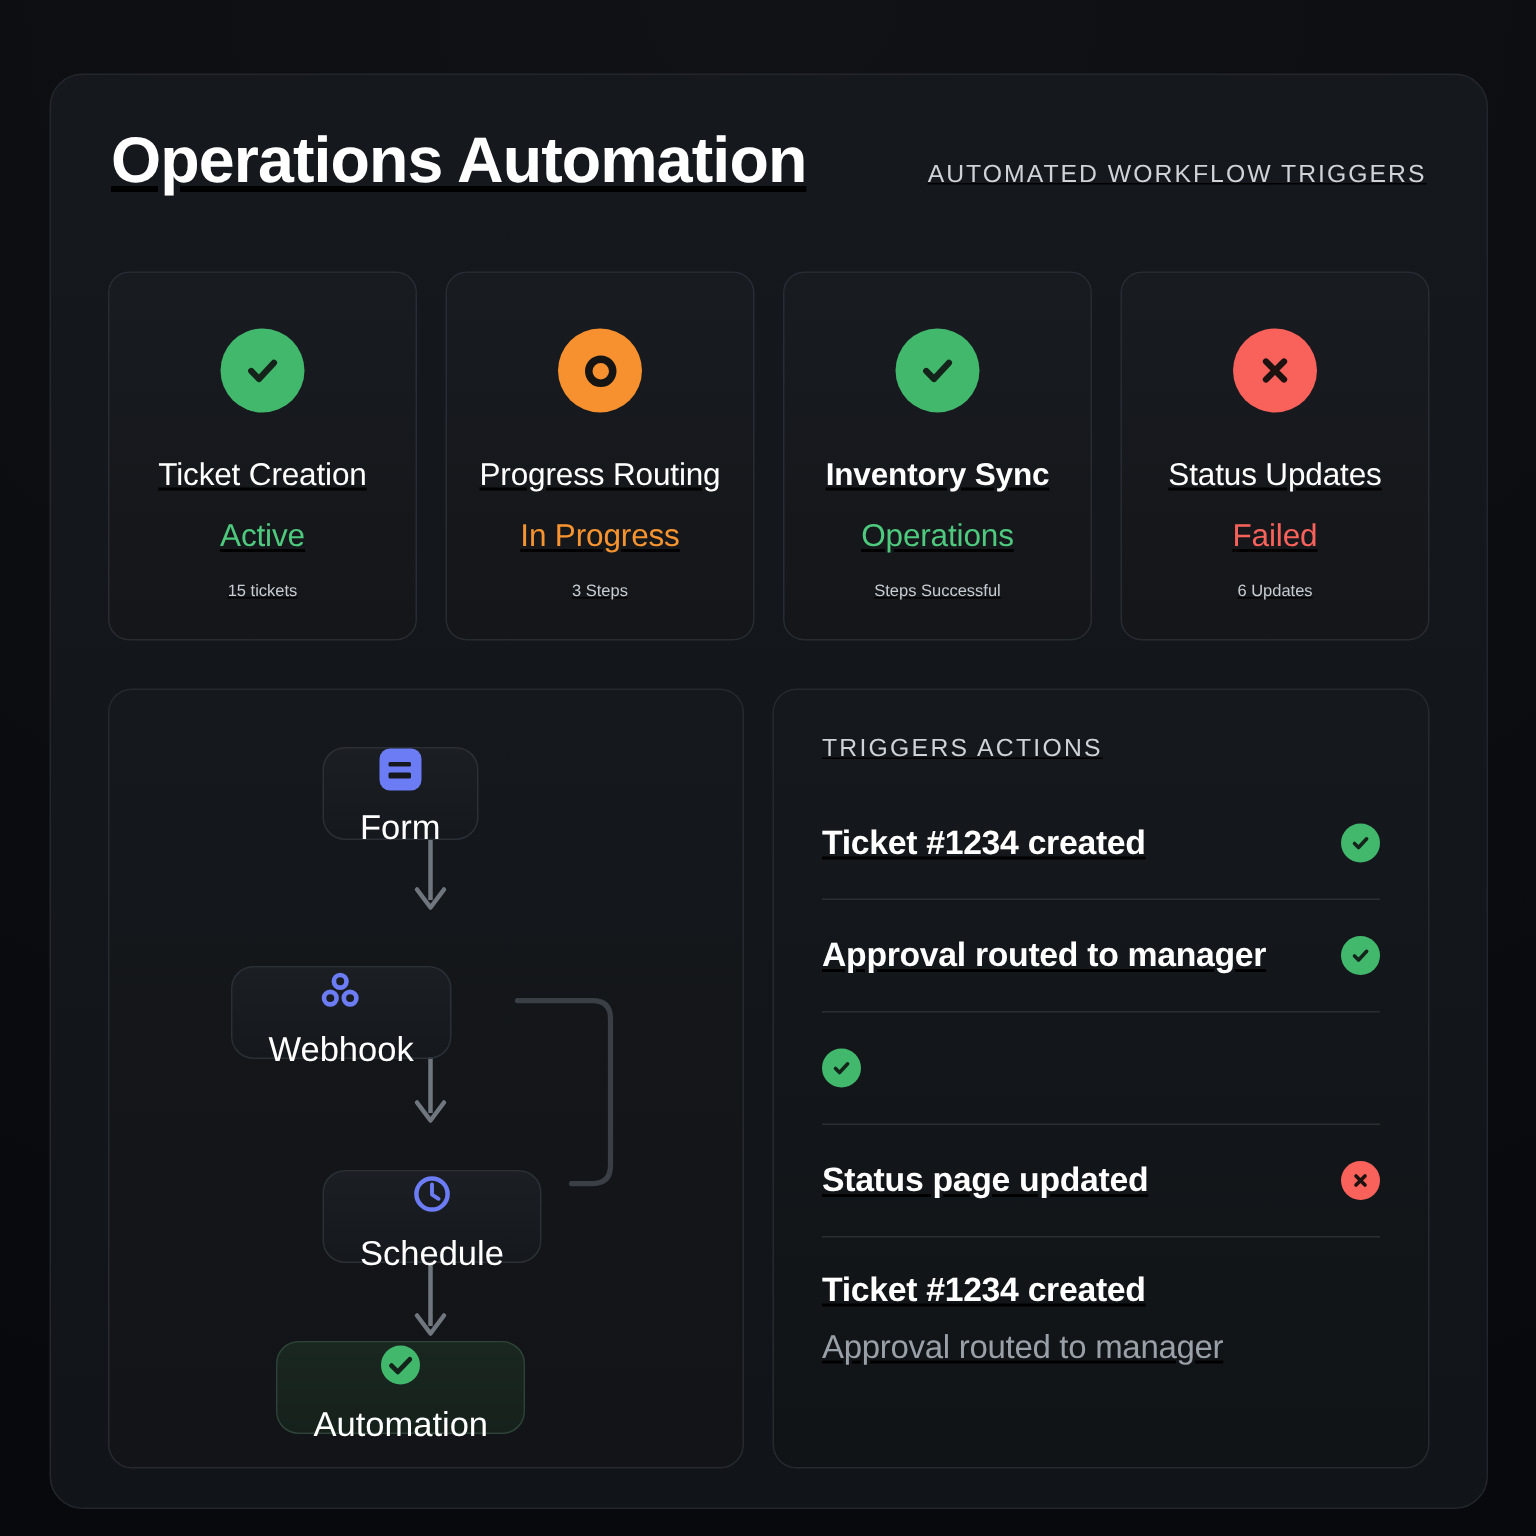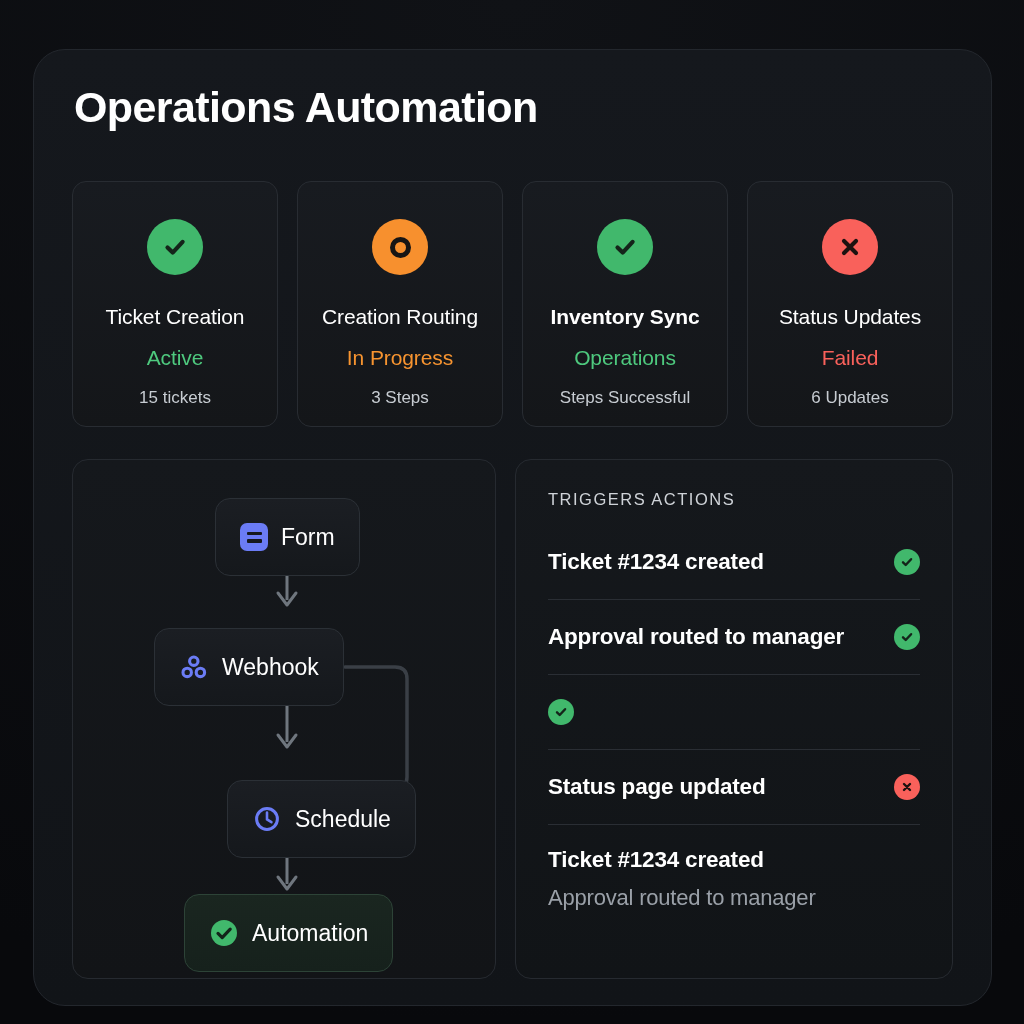--- a/index.html
+++ b/index.html
@@ -17,22 +17,23 @@
     overflow: hidden;
   }
 
   
   .shell {
     position: absolute;
     left: 33px; top: 49px;
     width: 959px; height: 957px;
     background: linear-gradient(180deg, #15181d 0%, #111418 100%);
     border: 1px solid #23272d;
-    border-radius: 32px;
+    border-radius: 22px;
     padding: 30px 38px 34px 38px;
+    text-decoration: underline;
   }
 
   
   .header {
     display: flex; align-items: baseline; justify-content: space-between;
     padding: 6px 2px 0 2px;
     height: 82px;
   }
   .title {
     font-size: 43px;
@@ -89,21 +90,21 @@
   .card-status {
     margin-top: 17px;
     font-size: 21px;
     letter-spacing: -0.1px;
   }
   .st-green { color: #4ec97e; }
   .st-orange { color: #f79430; }
   .st-red { color: #f9615b; }
   .card-meta {
     margin-top: 18px;
-    font-size: 17px;
+    font-size: 11px;
     color: #c7ccd2;
   }
 
   
   .bottom {
     display: flex;
     gap: 19px;
     margin-top: 32px;
     height: 520px;
   }
@@ -113,29 +114,30 @@
     width: 424px;
     background: linear-gradient(180deg, #15181c 0%, #121417 100%);
     border: 1px solid #262a30;
     border-radius: 16px;
     position: relative;
   }
   .node {
     position: absolute;
     display: flex; align-items: center;
     gap: 13px;
-    height: 78px;
+    height: 62px;
     padding: 0 24px;
     background: linear-gradient(180deg, #1b1e23 0%, #15181c 100%);
     border: 1px solid #2b3036;
     border-radius: 15px;
     color: #ffffff;
     font-size: 23px;
     white-space: nowrap;
     z-index: 2;
+    flex-direction: column;
   }
   .node.accent {
     background: linear-gradient(180deg, #1a2620 0%, #16211c 100%);
     border-color: #2d4337;
   }
   .node-icon { display: flex; align-items: center; justify-content: center; }
   .icon-form {
     width: 28px; height: 28px;
     background: #6b7cf5;
     border-radius: 7px;
@@ -202,40 +204,41 @@
   }
 </style>
 </head>
 <body>
 
 <div class="screen">
   <div class="shell">
 
     <div class="header">
       <div class="title">Operations Automation</div>
+      <div class="eyebrow">AUTOMATED WORKFLOW TRIGGERS</div>
     </div>
 
     <div class="cards">
 
       <div class="card">
         <div class="badge green">
           <svg width="30" height="30" viewBox="0 0 30 30">
               <path d="M7.5 15.4 L12.7 20.6 L22.6 9.9" fill="none" stroke="#14241a" stroke-width="4.2" stroke-linecap="round" stroke-linejoin="round"></path>
             </svg>
         </div>
         <div class="card-title">Ticket Creation</div>
         <div class="card-status st-green">Active</div>
         <div class="card-meta">15 tickets</div>
       </div>
 
       <div class="card">
         <div class="badge orange">
           <div class="donut"></div>
         </div>
-        <div class="card-title">Creation Routing</div>
+        <div class="card-title">Progress Routing</div>
         <div class="card-status st-orange">In Progress</div>
         <div class="card-meta">3 Steps</div>
       </div>
 
       <div class="card">
         <div class="badge green">
           <svg width="30" height="30" viewBox="0 0 30 30">
               <path d="M7.5 15.4 L12.7 20.6 L22.6 9.9" fill="none" stroke="#14241a" stroke-width="4.2" stroke-linecap="round" stroke-linejoin="round"></path>
             </svg>
         </div>
@@ -278,32 +281,32 @@
         <div class="node" style="left:142px; top:38px;">
           <span class="node-icon">
             <span class="icon-form">
                 <i></i>
                 <i></i>
               </span>
           </span>
           <span class="node-label">Form</span>
         </div>
 
-        <div class="node" style="left:81px; top:168px;">
+        <div class="node" style="left:81px; top:184px;">
           <span class="node-icon">
             <svg width="30" height="30" viewBox="0 0 30 30">
               <circle cx="14.8" cy="9.2" r="4.2" fill="none" stroke="#6b7cf5" stroke-width="3.1"></circle>
               <circle cx="8.2" cy="20.4" r="4.2" fill="none" stroke="#6b7cf5" stroke-width="3.1"></circle>
               <circle cx="21.4" cy="20.4" r="4.2" fill="none" stroke="#6b7cf5" stroke-width="3.1"></circle>
             </svg>
           </span>
           <span class="node-label">Webhook</span>
         </div>
 
-        <div class="node" style="left:142px; top:320px;margin-left:12px;">
+        <div class="node" style="left:142px; top:320px;">
           <span class="node-icon">
             <svg width="30" height="30" viewBox="0 0 30 30">
               <circle cx="15" cy="15" r="10.4" fill="none" stroke="#6b7cf5" stroke-width="3"></circle>
               <path d="M15 8.6 L15 15.4 L19.4 18.2" fill="none" stroke="#6b7cf5" stroke-width="2.6" stroke-linecap="round" stroke-linejoin="round"></path>
             </svg>
           </span>
           <span class="node-label">Schedule</span>
         </div>
 
         <div class="node accent" style="left:93px; top:434px;margin-left:18px;">

